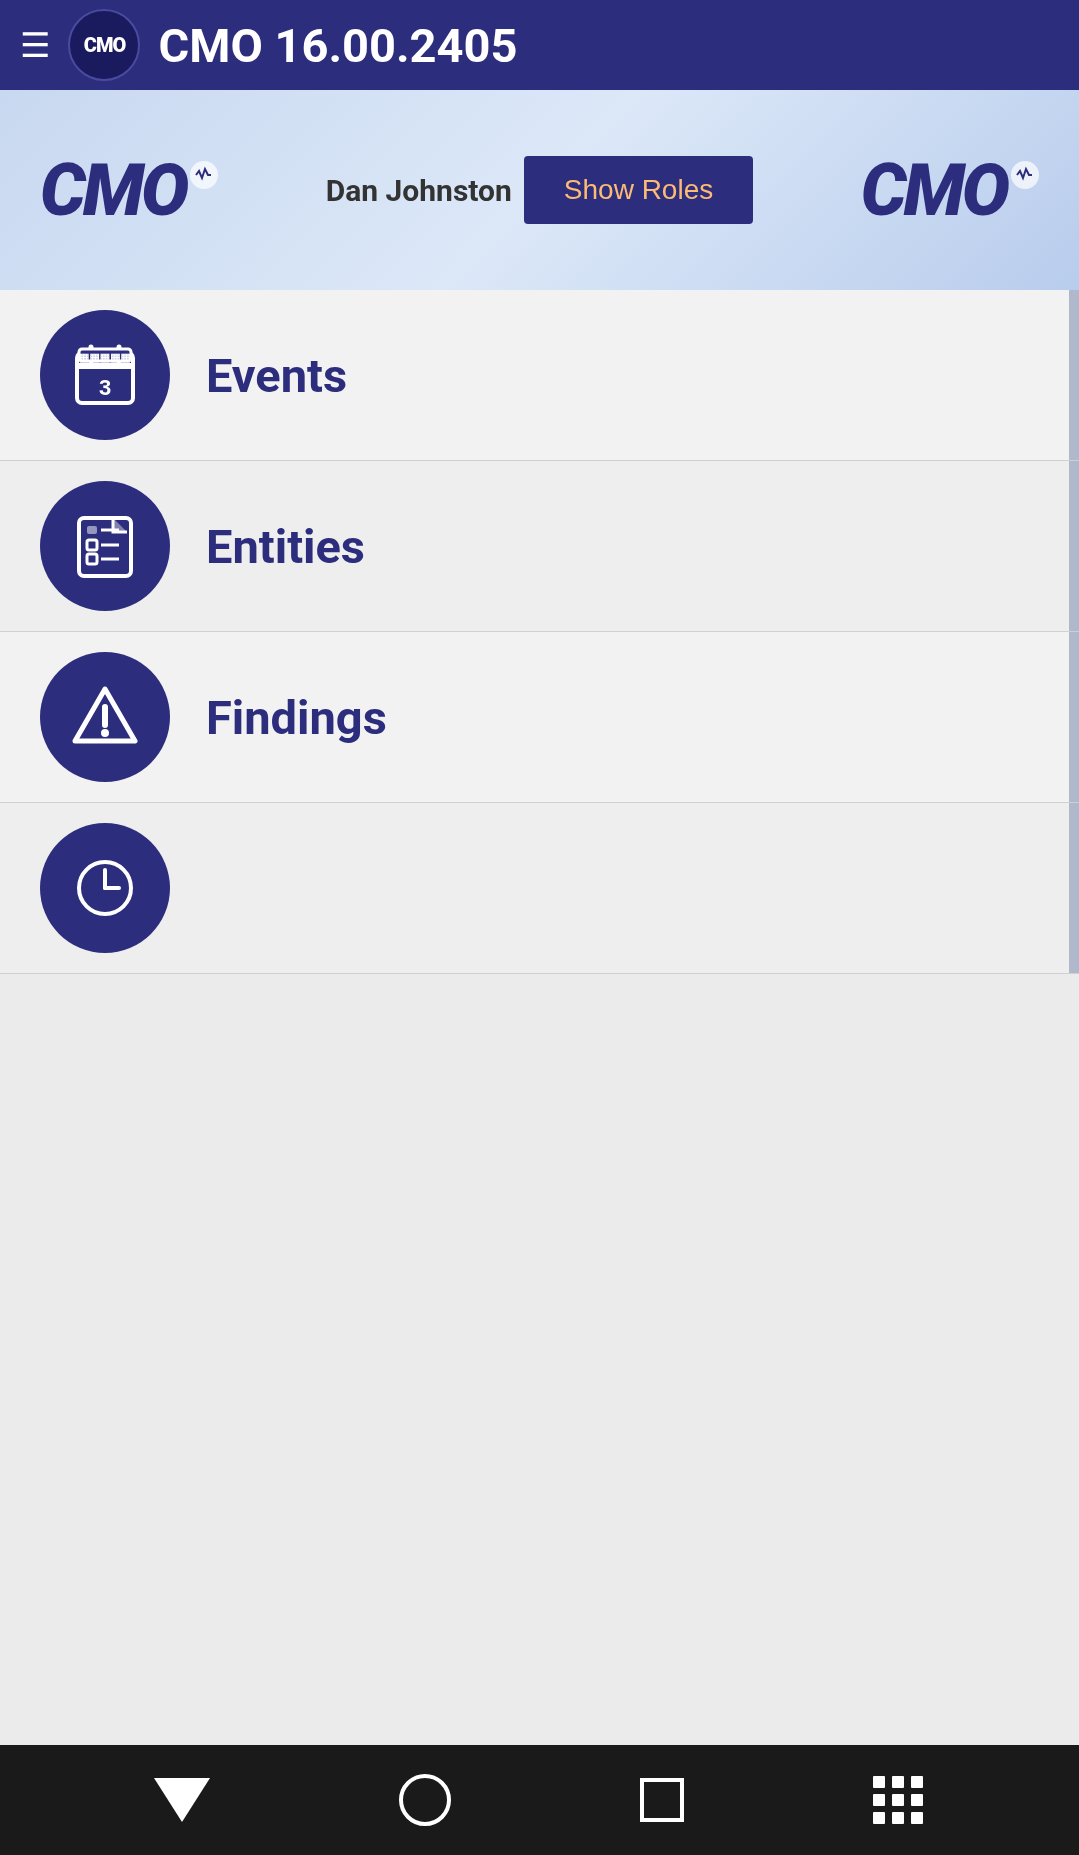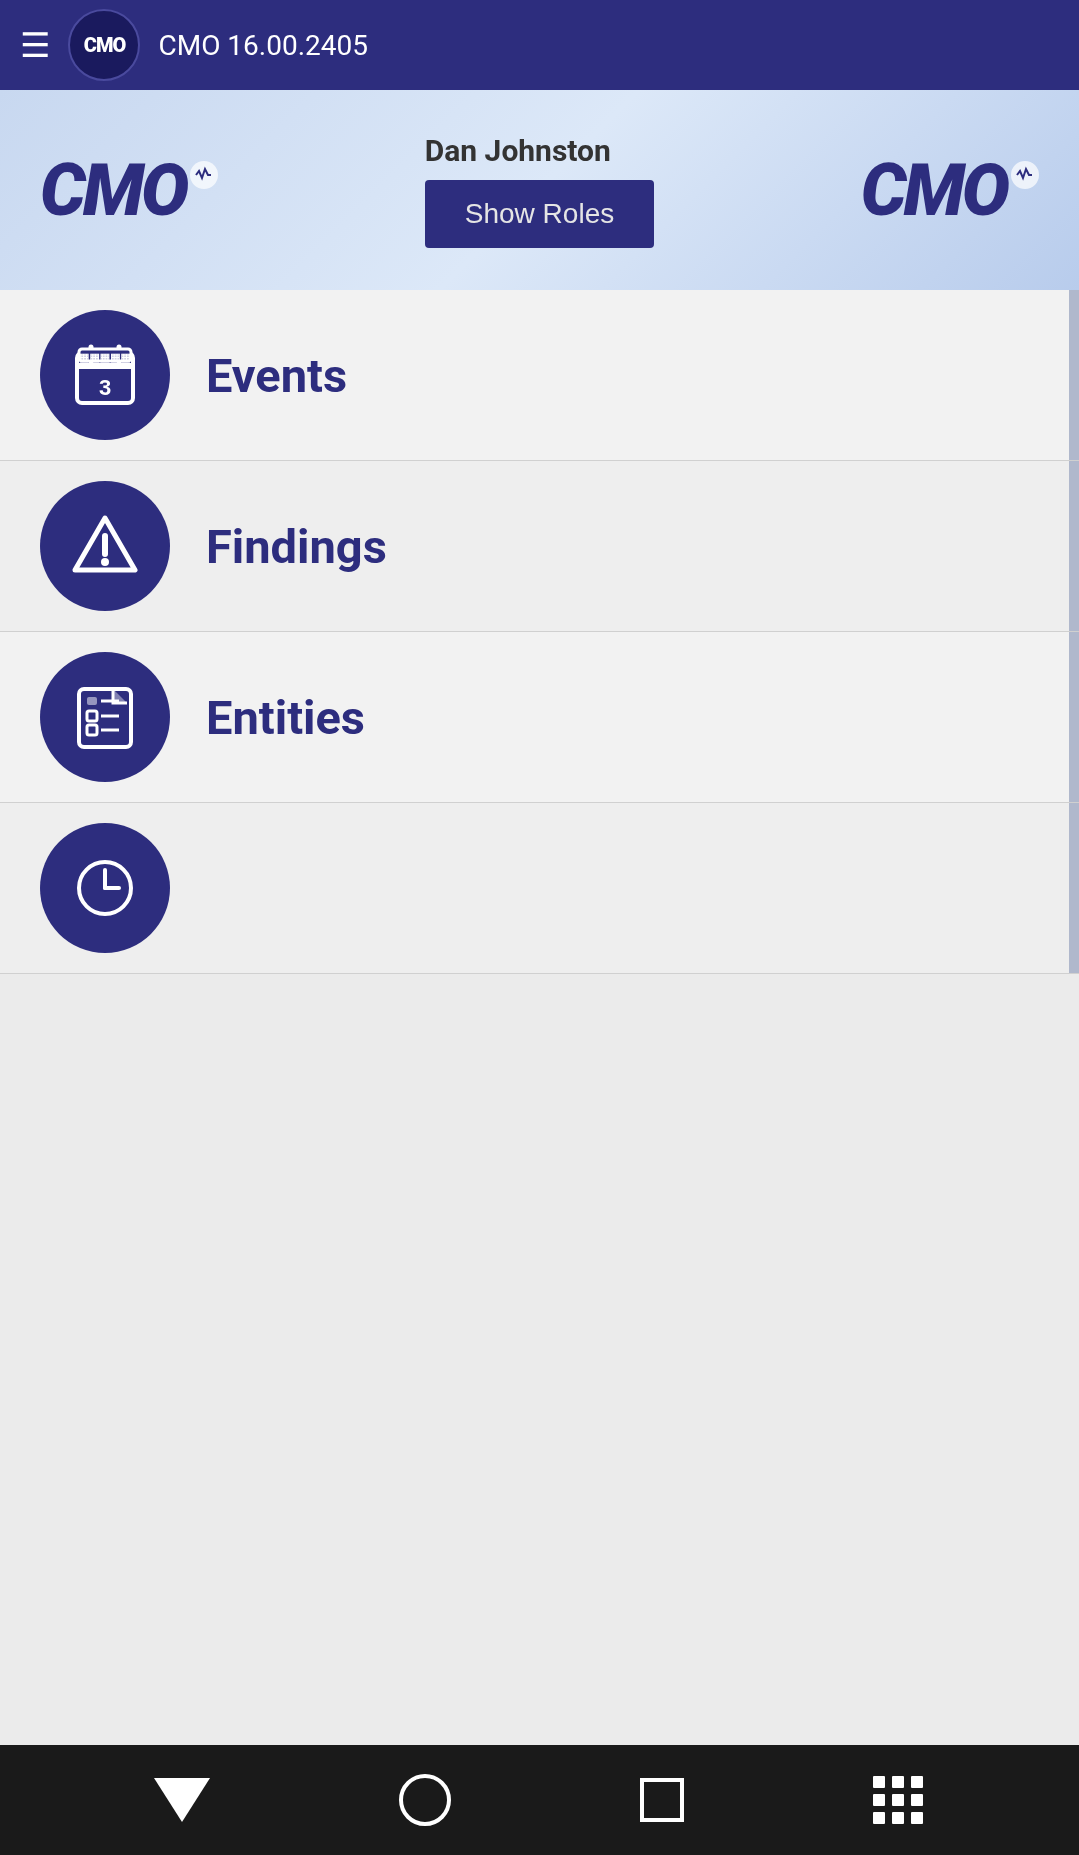--- a/index.html
+++ b/index.html
@@ -41,22 +41,22 @@
       border: 2px solid #4a4a9e;
     }
     .top-bar-logo-text {
       color: white;
       font-size: 20px;
       font-weight: 900;
       letter-spacing: -1px;
     }
     .top-bar-title {
       color: white;
-      font-size: 28px;
-      font-weight: 400;
+      font-size: 47px;
+      font-weight: 700;
     }
 
     
     .header-section {
       background: linear-gradient(135deg, #c8d8f0 0%, #dce8f8 50%, #b8ccec 100%);
       padding: 30px 40px;
       display: flex;
       align-items: center;
       justify-content: space-between;
       min-height: 200px;
@@ -81,32 +81,32 @@
       display: flex;
       align-items: center;
       justify-content: center;
       font-size: 16px;
       color: #2d2d7e;
       margin-bottom: 30px;
     }
 
     .header-center {
       display: flex;
-      flex-direction: column;
-      align-items: flex-start;
+      flex-direction: row;
+      align-items: center;
       gap: 12px;
     }
     .user-name {
       color: #333;
       font-size: 30px;
       font-weight: 700;
     }
     .show-roles-btn {
       background: #2d2d7e;
-      color: #e5e5e5;
+      color: #fdba74;
       border: none;
       padding: 18px 40px;
       font-size: 28px;
       cursor: pointer;
       border-radius: 4px;
     }
 
     
     .menu-list {
       flex: 1;
@@ -270,47 +270,47 @@
       </svg>
     </div>
     <span class="menu-label">Events</span>
   </div>
 
 
   <div class="menu-item">
     <div class="menu-icon-circle">
       <svg class="menu-icon-svg" viewBox="0 0 72 72" fill="none">
 
-        <polygon points="36,8 66,60 6,60" fill="none" stroke="white" stroke-width="5" stroke-linejoin="round"></polygon>
-
-        <line x1="36" y1="26" x2="36" y2="44" stroke="white" stroke-width="6" stroke-linecap="round"></line>
-        <circle cx="36" cy="52" r="4" fill="white"></circle>
-      </svg>
-    </div>
-    <span class="menu-label">Findings</span>
-  </div>
-
-  <div class="menu-item">
-    <div class="menu-icon-circle">
-      <svg class="menu-icon-svg" viewBox="0 0 72 72" fill="none">
-
         <rect x="10" y="8" width="52" height="58" rx="5" fill="none" stroke="white" stroke-width="4"></rect>
 
         <polyline points="44,8 44,22 58,22" fill="none" stroke="white" stroke-width="3"></polyline>
         <polygon points="44,8 58,22 44,22" fill="white" opacity="0.4"></polygon>
 
         <rect x="18" y="30" width="10" height="10" rx="2" fill="none" stroke="white" stroke-width="3"></rect>
         <line x1="32" y1="35" x2="50" y2="35" stroke="white" stroke-width="3"></line>
         <rect x="18" y="44" width="10" height="10" rx="2" fill="none" stroke="white" stroke-width="3"></rect>
         <line x1="32" y1="49" x2="50" y2="49" stroke="white" stroke-width="3"></line>
         <rect x="18" y="16" width="10" height="8" rx="2" fill="white" opacity="0.5"></rect>
         <line x1="32" y1="20" x2="50" y2="20" stroke="white" stroke-width="3"></line>
       </svg>
     </div>
     <span class="menu-label">Entities</span>
+  </div>
+
+  <div class="menu-item">
+    <div class="menu-icon-circle">
+      <svg class="menu-icon-svg" viewBox="0 0 72 72" fill="none">
+
+        <polygon points="36,8 66,60 6,60" fill="none" stroke="white" stroke-width="5" stroke-linejoin="round"></polygon>
+
+        <line x1="36" y1="26" x2="36" y2="44" stroke="white" stroke-width="6" stroke-linecap="round"></line>
+        <circle cx="36" cy="52" r="4" fill="white"></circle>
+      </svg>
+    </div>
+    <span class="menu-label">Findings</span>
   </div>
 
 
   <div class="menu-item menu-item-partial">
     <div class="menu-icon-circle">
       <svg class="menu-icon-svg" viewBox="0 0 72 72" fill="none">
         <circle cx="36" cy="36" r="26" fill="none" stroke="white" stroke-width="4"></circle>
         <line x1="36" y1="18" x2="36" y2="36" stroke="white" stroke-width="4" stroke-linecap="round"></line>
         <line x1="36" y1="36" x2="50" y2="36" stroke="white" stroke-width="4" stroke-linecap="round"></line>
       </svg>

